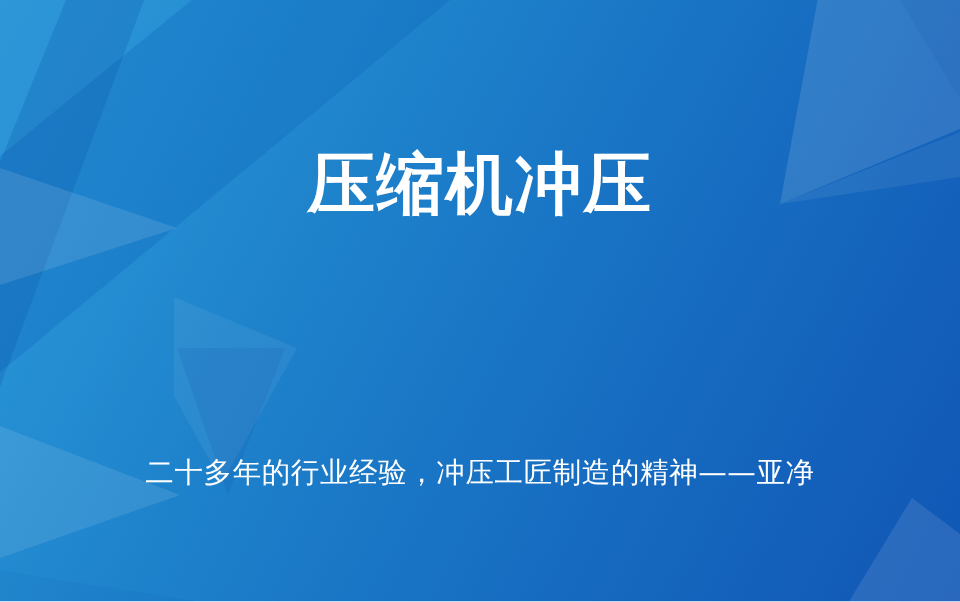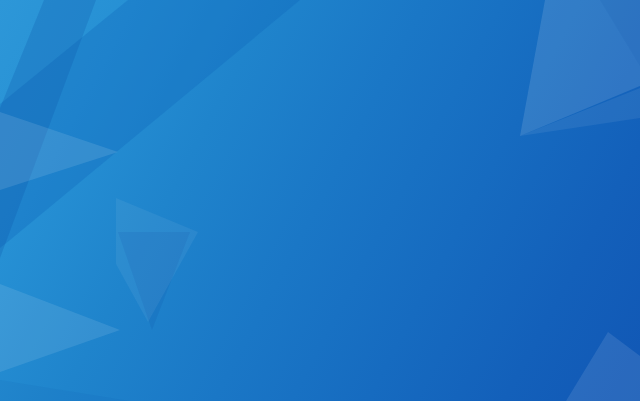--- a/index.html
+++ b/index.html
@@ -89,17 +89,19 @@
 
     <polygon points="600,0 640,0 640,66" fill="#0a4fa6" opacity="0.10"></polygon>
 
     <polygon points="608,332 640,356 640,401 566,401" fill="#ffffff" opacity="0.10"></polygon>
 
     <polygon points="0,380 0,401 130,401" fill="#0a4fa6" opacity="0.08"></polygon>
   </svg>
 
   <div id="text-stack">
 
+    <div class="headline" id="title-main">压缩机冲压</div>
 
 
+    <div class="headline" id="tagline">二十多年的行业经验，冲压工匠制造的精神——亚净</div>
 
   </div>
 </div>
 
 </body></html>

